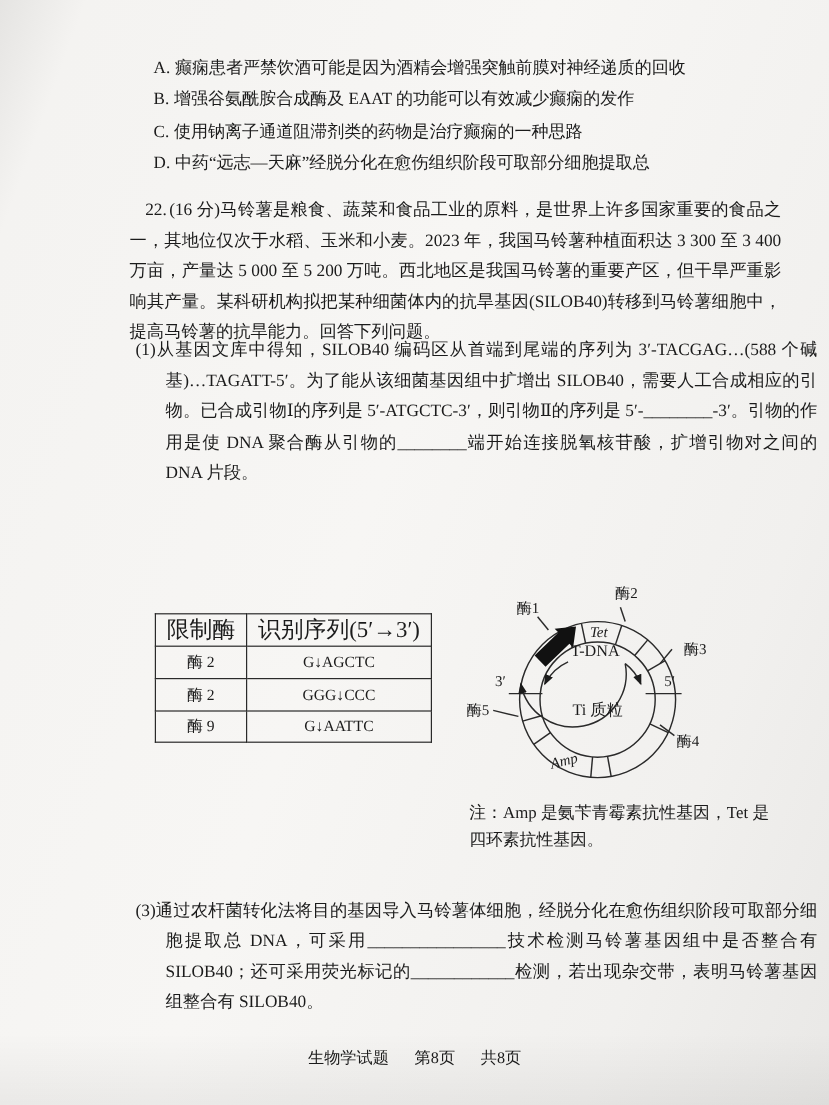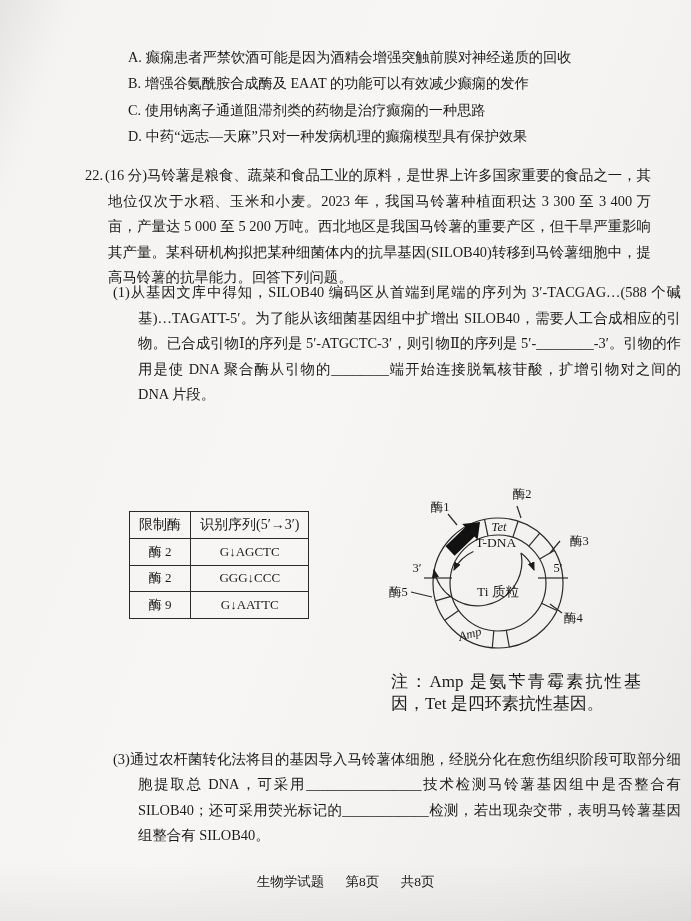--- a/index.html
+++ b/index.html
@@ -14,56 +14,56 @@
   .page::after{
     content:"";position:absolute;left:0;right:0;bottom:0;height:60px;
     background:linear-gradient(180deg,rgba(0,0,0,0) 0%,rgba(0,0,0,0.05) 100%);
     pointer-events:none;
   }
   .options{position:absolute;top:44px;left:128px;width:520px;font-size:14.2px;line-height:26.3px;}
   .opt{white-space:nowrap;}
   .opt .lab{margin-right:4px;}
   .para{position:absolute;left:85px;width:543px;font-size:14.4px;line-height:25.4px;text-align:justify;}
   .q-intro{top:149px;padding-left:23px;text-indent:-23px;}
-  .q-num{margin-right:2px;}
+  .q-num{margin-right:2px;margin-left:36px;}
   .q-part{padding-left:53px;text-indent:-25px;}
   .p1{top:266px;}
   .p2{top:390px;}
   .p3{top:699px;margin-top:48px;}
   .figure{position:absolute;top:480px;left:0;width:691px;height:230px;}
   table.enz{
     position:absolute;left:129px;top:31px;
     border-collapse:collapse;font-size:13px;
   }
   table.enz th,table.enz td{
     border:1.3px solid #2a2a2a;text-align:center;
     padding:0 9px;height:25.8px;font-weight:normal;
   }
-  table.enz th{font-size:14px;}
+  table.enz th{font-size:19px;}
   .plasmid-wrap{position:absolute;left:388px;top:0;width:260px;}
   .plasmid-note{
     position:absolute;left:391px;top:174px;width:250px;
-    font-size:17px;line-height:21.5px;text-align:justify;
+    font-size:14px;line-height:21.5px;text-align:justify;
   }
   .footer{position:absolute;top:873px;left:0;width:100%;text-align:center;font-size:13.5px;}
   .footer span{margin:0 9px;}
   svg .ln{stroke:#2a2a2a;stroke-width:1.2;fill:none;}
   svg text{font-family:"Liberation Serif","DejaVu Serif",serif;font-size:12.5px;fill:#1b1b1b;}
   svg text.it{font-style:italic;}
 </style>
 </head>
 <body>
 
 <div class="page">
 
   <div class="options">
     <div class="opt"><span class="lab">A.</span><span>癫痫患者严禁饮酒可能是因为酒精会增强突触前膜对神经递质的回收</span></div>
     <div class="opt"><span class="lab">B.</span><span>增强谷氨酰胺合成酶及 EAAT 的功能可以有效减少癫痫的发作</span></div>
     <div class="opt"><span class="lab">C.</span><span>使用钠离子通道阻滞剂类的药物是治疗癫痫的一种思路</span></div>
-    <div class="opt"><span class="lab">D.</span><span>中药“远志—天麻”只对一种发病机理的癫痫模型具有保护效果</span></div>
+    <div class="opt"><span class="lab">D.</span><span>中药“远志—天麻”经脱分化在愈伤组织阶段可取部分细胞提取总</span></div>
   </div>
 
   <p class="para q-intro"><span class="q-num">22.</span><span>(16 分)马铃薯是粮食、蔬菜和食品工业的原料，是世界上许多国家重要的食品之一，其地位仅次于水稻、玉米和小麦。2023 年，我国马铃薯种植面积达 3 300 至 3 400 万亩，产量达 5 000 至 5 200 万吨。西北地区是我国马铃薯的重要产区，但干旱严重影响其产量。某科研机构拟把某种细菌体内的抗旱基因(SILOB40)转移到马铃薯细胞中，提高马铃薯的抗旱能力。回答下列问题。</span></p>
 
   <p class="para q-part p1">(1)从基因文库中得知，SILOB40 编码区从首端到尾端的序列为 3′-TACGAG…(588 个碱基)…TAGATT-5′。为了能从该细菌基因组中扩增出 SILOB40，需要人工合成相应的引物。已合成引物Ⅰ的序列是 5′-ATGCTC-3′，则引物Ⅱ的序列是 5′-________-3′。引物的作用是使 DNA 聚合酶从引物的________端开始连接脱氧核苷酸，扩增引物对之间的 DNA 片段。</p>
 
   <div class="figure">
 
     <table class="enz">
       <tbody>

